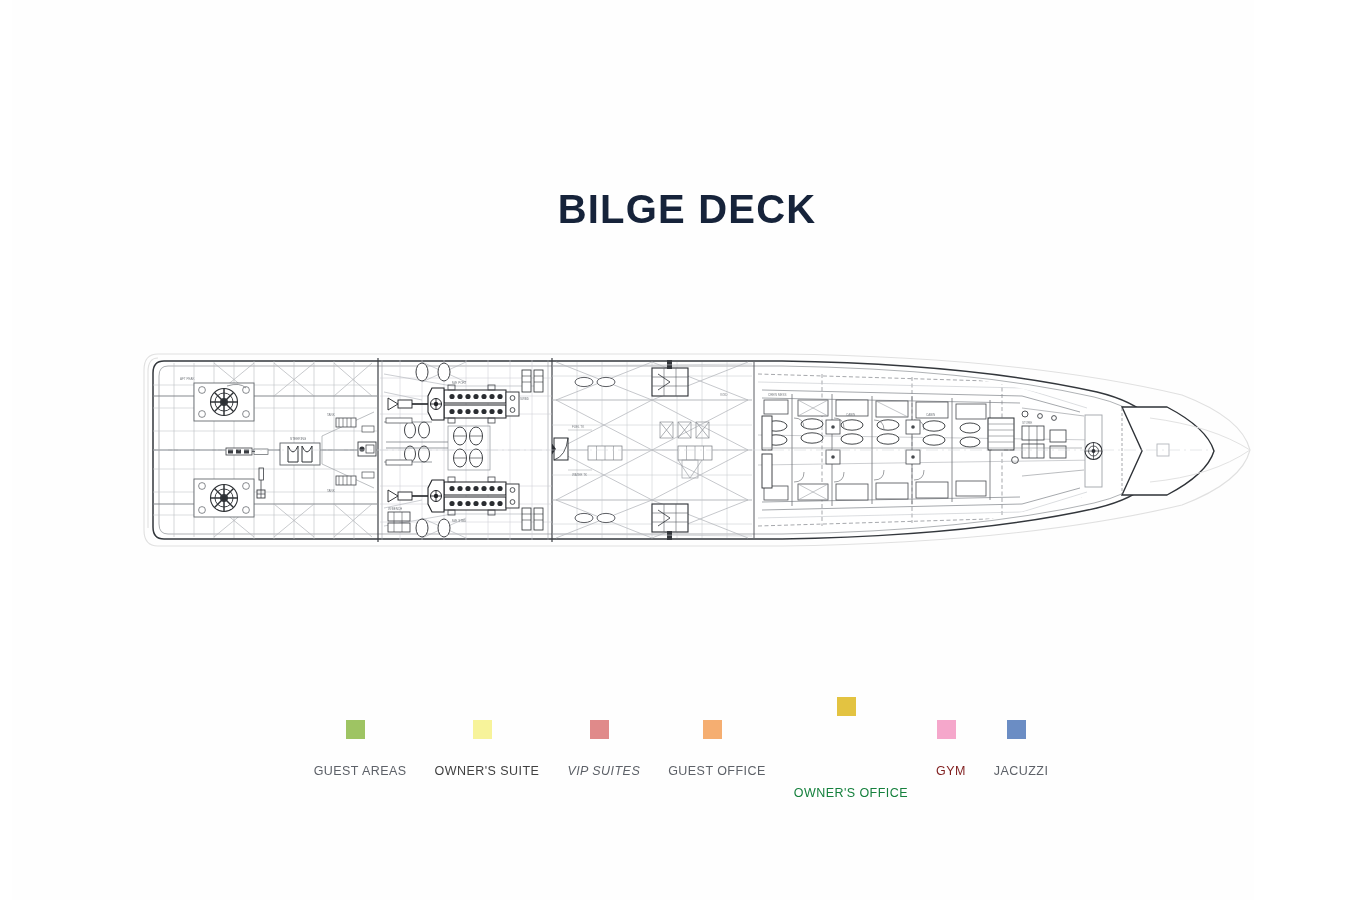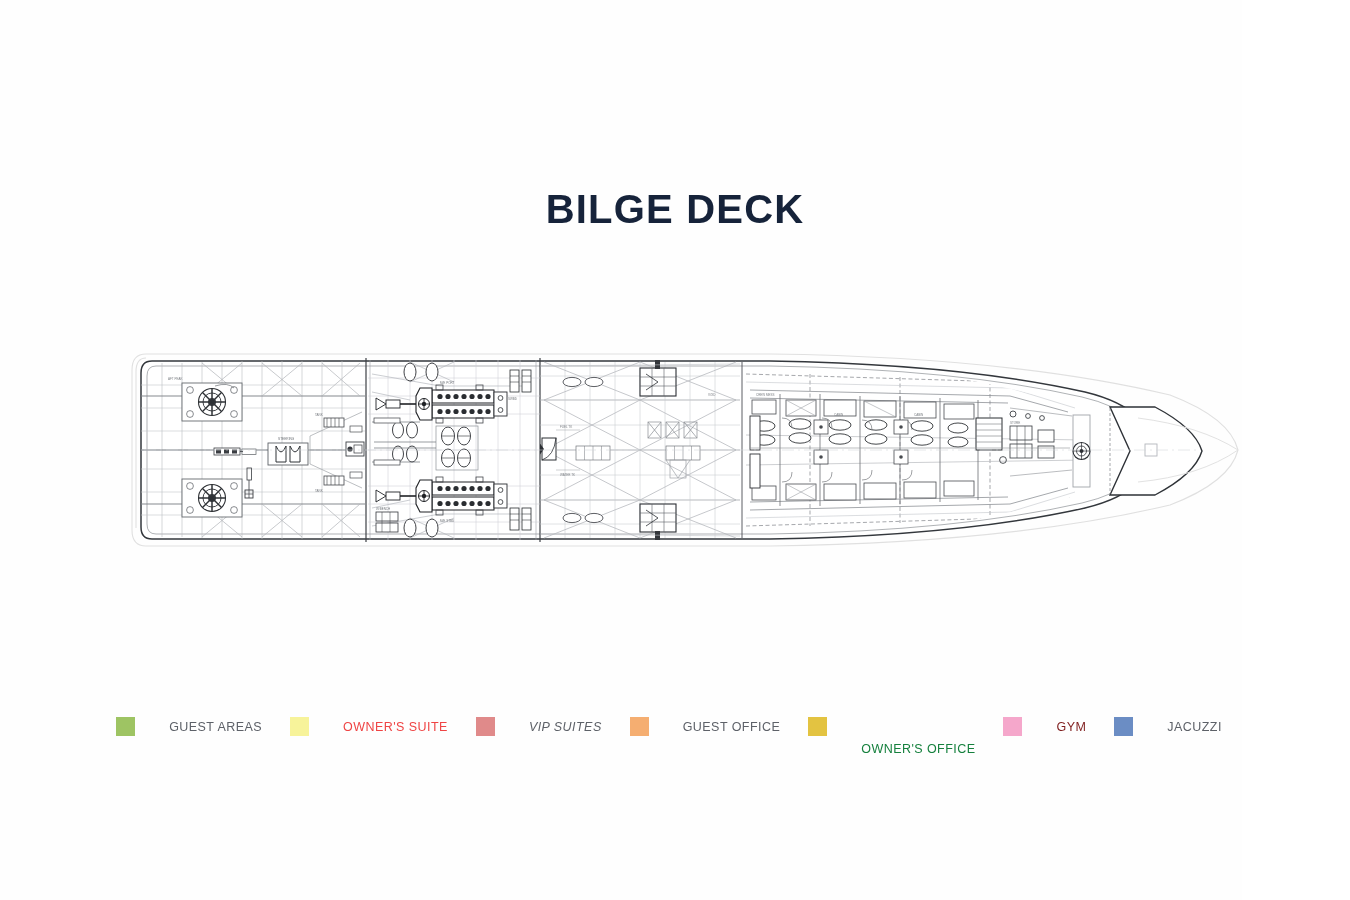--- a/index.html
+++ b/index.html
@@ -10,21 +10,21 @@
   body {
     width: 1350px;
     height: 900px;
     font-family: "Liberation Sans", sans-serif;
     position: relative;
     overflow: hidden;
   }
 
   #page {
     position: absolute;
-    left: 0; top: 0;
+    left: 12px; top: 0;
     width: 1242px;
     height: 900px;
     background: #fefefe;
   }
 
   
   #deck-title {
     position: absolute;
     left: 0;
     top: 183px;
@@ -59,21 +59,21 @@
     left: 0;
     top: 697px;
     width: 1350px;
     display: flex;
     flex-direction: row;
     justify-content: center;
     align-items: center;
   }
   .legend-item {
     display: flex;
-    flex-direction: row;
+    flex-direction: column;
     align-items: center;
     margin-right: 28px;
     gap: 25px;
   }
   .legend-item:last-child { margin-right: 12px; }
   .legend-swatch {
     width: 19px;
     height: 19px;
     margin-right: 9px;
     flex: 0 0 auto;
@@ -758,21 +758,21 @@
 
   <div id="legend">
 
     <div class="legend-item">
       <span class="legend-swatch" style="background:#9ec463"></span>
       <span class="legend-label" style="color: rgb(93, 97, 104);">GUEST AREAS</span>
     </div>
 
     <div class="legend-item">
       <span class="legend-swatch" style="background:#f7f39a"></span>
-      <span class="legend-label" style="color: #ef4444;">OWNER'S SUITE</span>
+      <span class="legend-label" style="color: #404040;">OWNER'S SUITE</span>
     </div>
 
     <div class="legend-item">
       <span class="legend-swatch" style="background:#e08a8a"></span>
       <span class="legend-label" style="color: rgb(93, 97, 104); font-style: italic;">VIP SUITES</span>
     </div>
 
     <div class="legend-item">
       <span class="legend-swatch" style="background:#f5ae71"></span>
       <span class="legend-label" style="color: rgb(93, 97, 104);">GUEST OFFICE</span>

